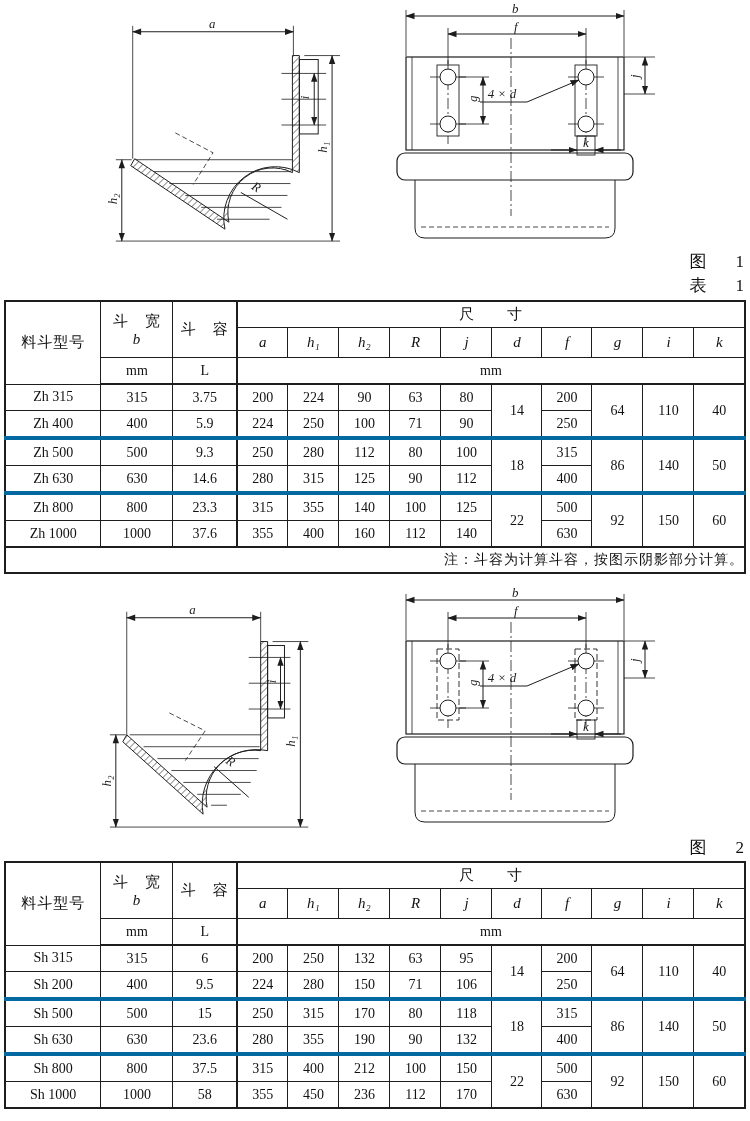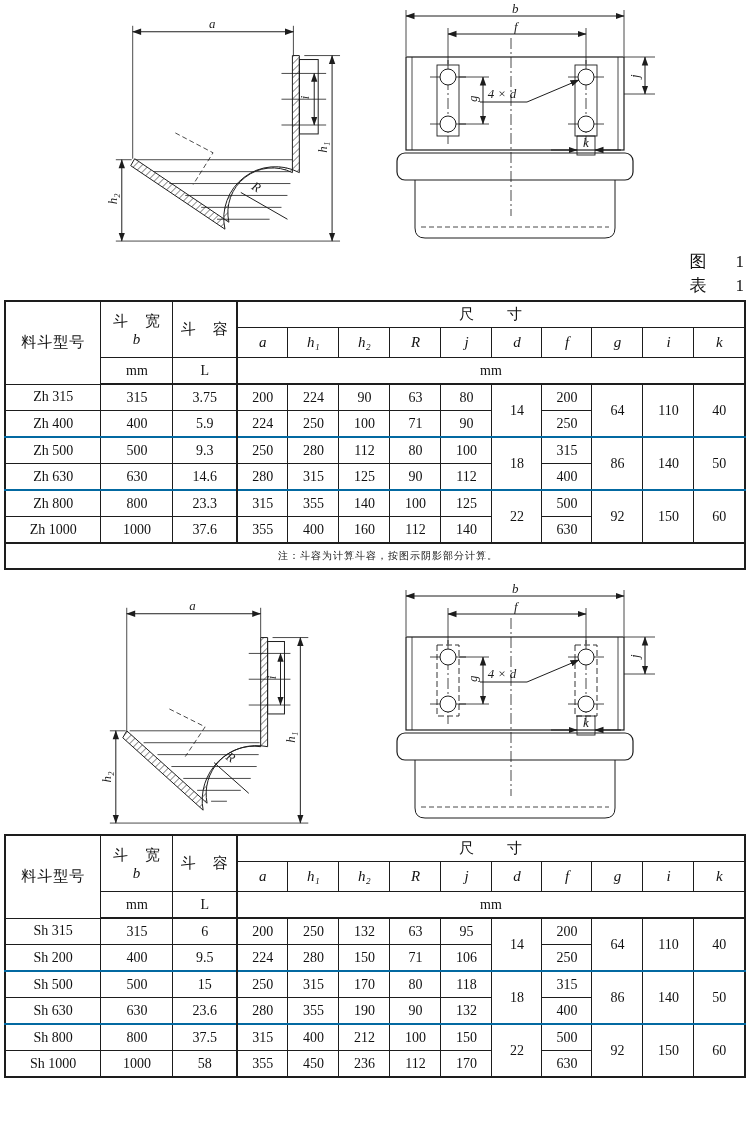--- a/index.html
+++ b/index.html
@@ -11,22 +11,22 @@
   .cap{text-align:right;font-size:17px;height:23px;line-height:23px;letter-spacing:6px;color:#111;}
   .cap.tbl{height:25px;line-height:25px;margin-left:40px;}
   table.spec{border-collapse:collapse;margin:2px auto 0 auto;table-layout:fixed;width:740px;border:2px solid #1d1d1d;}
   .spec td{border:1px solid #1d1d1d;text-align:center;vertical-align:middle;font-size:14px;padding:0;height:25px;overflow:hidden;}
   .spec .cjk{font-size:15px;letter-spacing:1px;}
   .spec .sym{font-style:italic;font-size:15px;}
   .spec .bL{border-left:2px solid #1d1d1d;margin-left:37px;}
   .spec tr.hrow1 td{height:25px;}
   .spec tr.hrow2 td{height:29px;}
   .spec tr.hrow3 td{height:25px;border-bottom:2px solid #1d1d1d;}
-  .spec tr.gsep td{border-top:2px solid #0369a1;border-radius:9px;}
-  .spec td.note{border-top:2px solid #1d1d1d;text-align:center;padding-left:26px;font-size:10px;height:24px;letter-spacing:1px;margin-top:32px;}
+  .spec tr.gsep td{border-top:4px solid #0369a1;border-radius:9px;}
+  .spec td.note{border-top:2px solid #1d1d1d;text-align:right;padding-left:26px;font-size:14px;height:24px;letter-spacing:1px;margin-top:32px;}
   .ln{stroke:#1d1d1d;stroke-width:1;fill:none;}
   .lt{stroke:#1d1d1d;stroke-width:0.8;fill:none;}
   .dash{stroke-dasharray:5 3;}
   .cdash{stroke-dasharray:11 3 2 3;}
 </style>
 </head>
 <body>
 
 <div class="page">
 
@@ -416,20 +416,21 @@
         <text x="258" y="76" transform="rotate(-90 258 76)">j</text>
       </g>
       <g>
         <line class="ln" x1="170" y1="148" x2="196" y2="148" marker-end="url(#f2bE)"></line>
         <line class="ln" x1="214" y1="148" x2="240" y2="148" marker-start="url(#f2bS)"></line>
         <text x="202" y="145" font-size="12">k</text>
       </g>
     </svg>
   </div>
 
+  <div class="cap">图　2</div>
 
   <table class="spec">
     <colgroup>
         <col style="width:96px">
         <col style="width:72px">
         <col style="width:64px">
         <col style="width:51px">
         <col style="width:51px">
         <col style="width:51px">
         <col style="width:51px">

